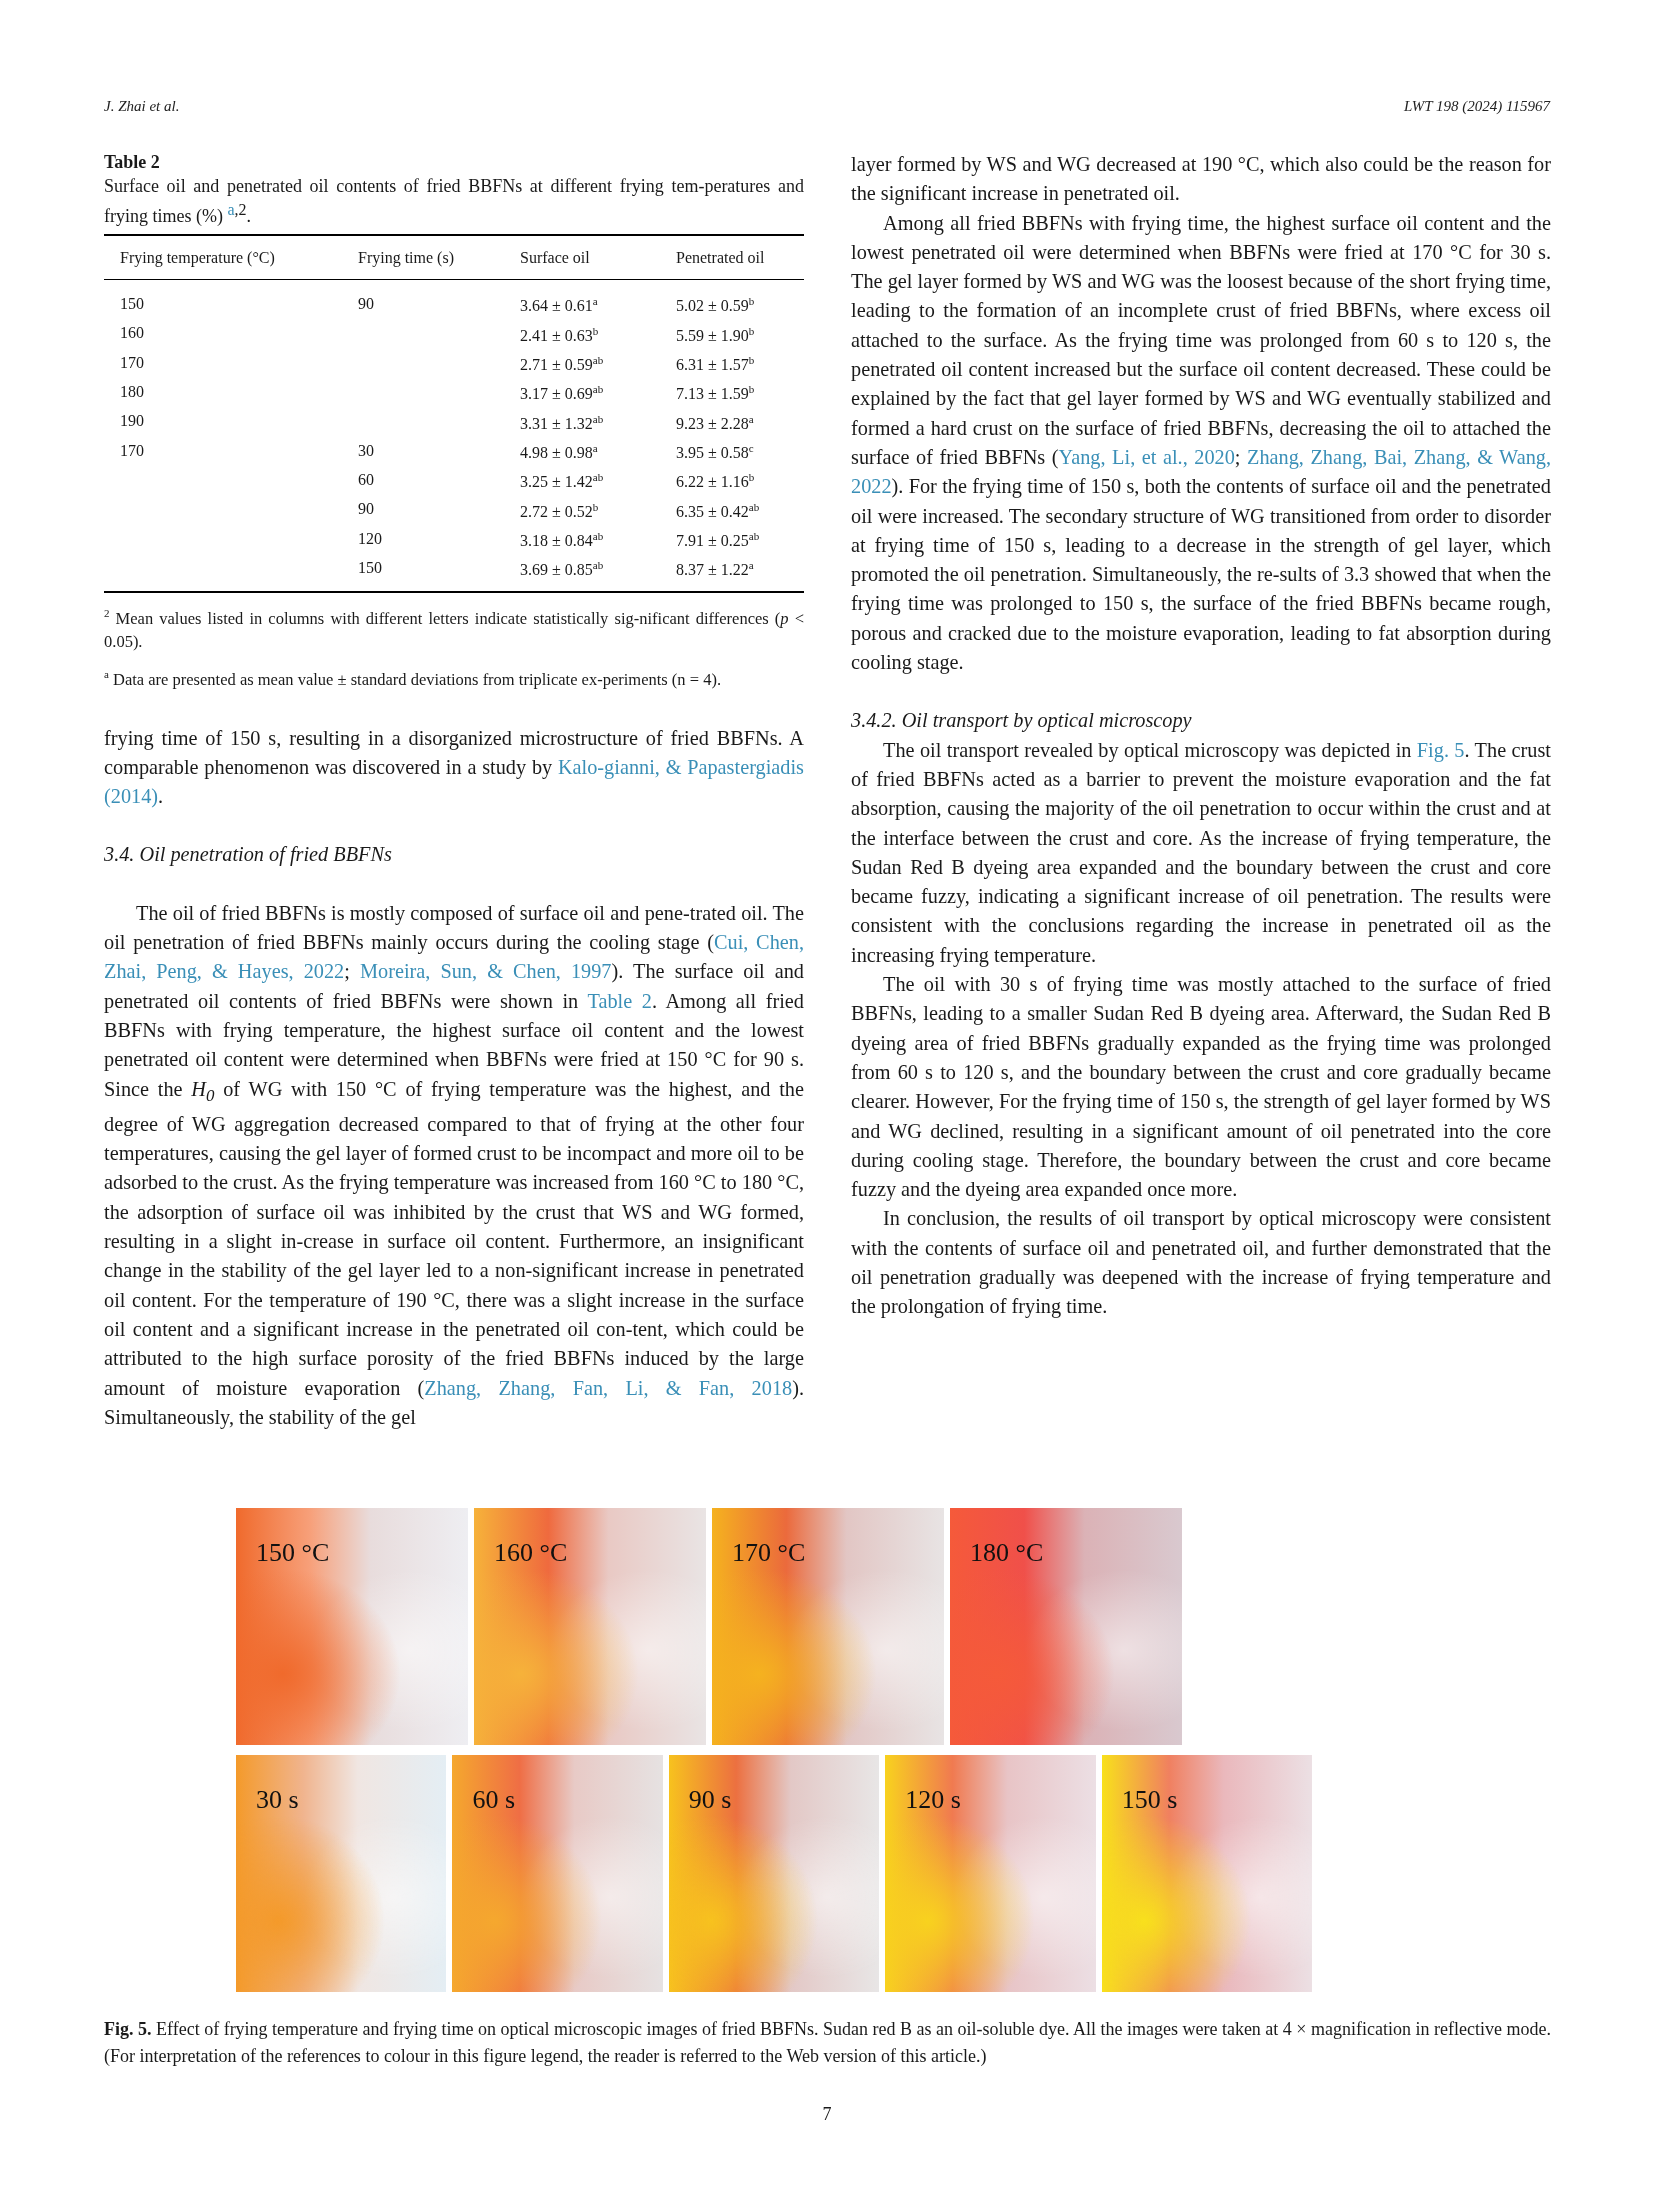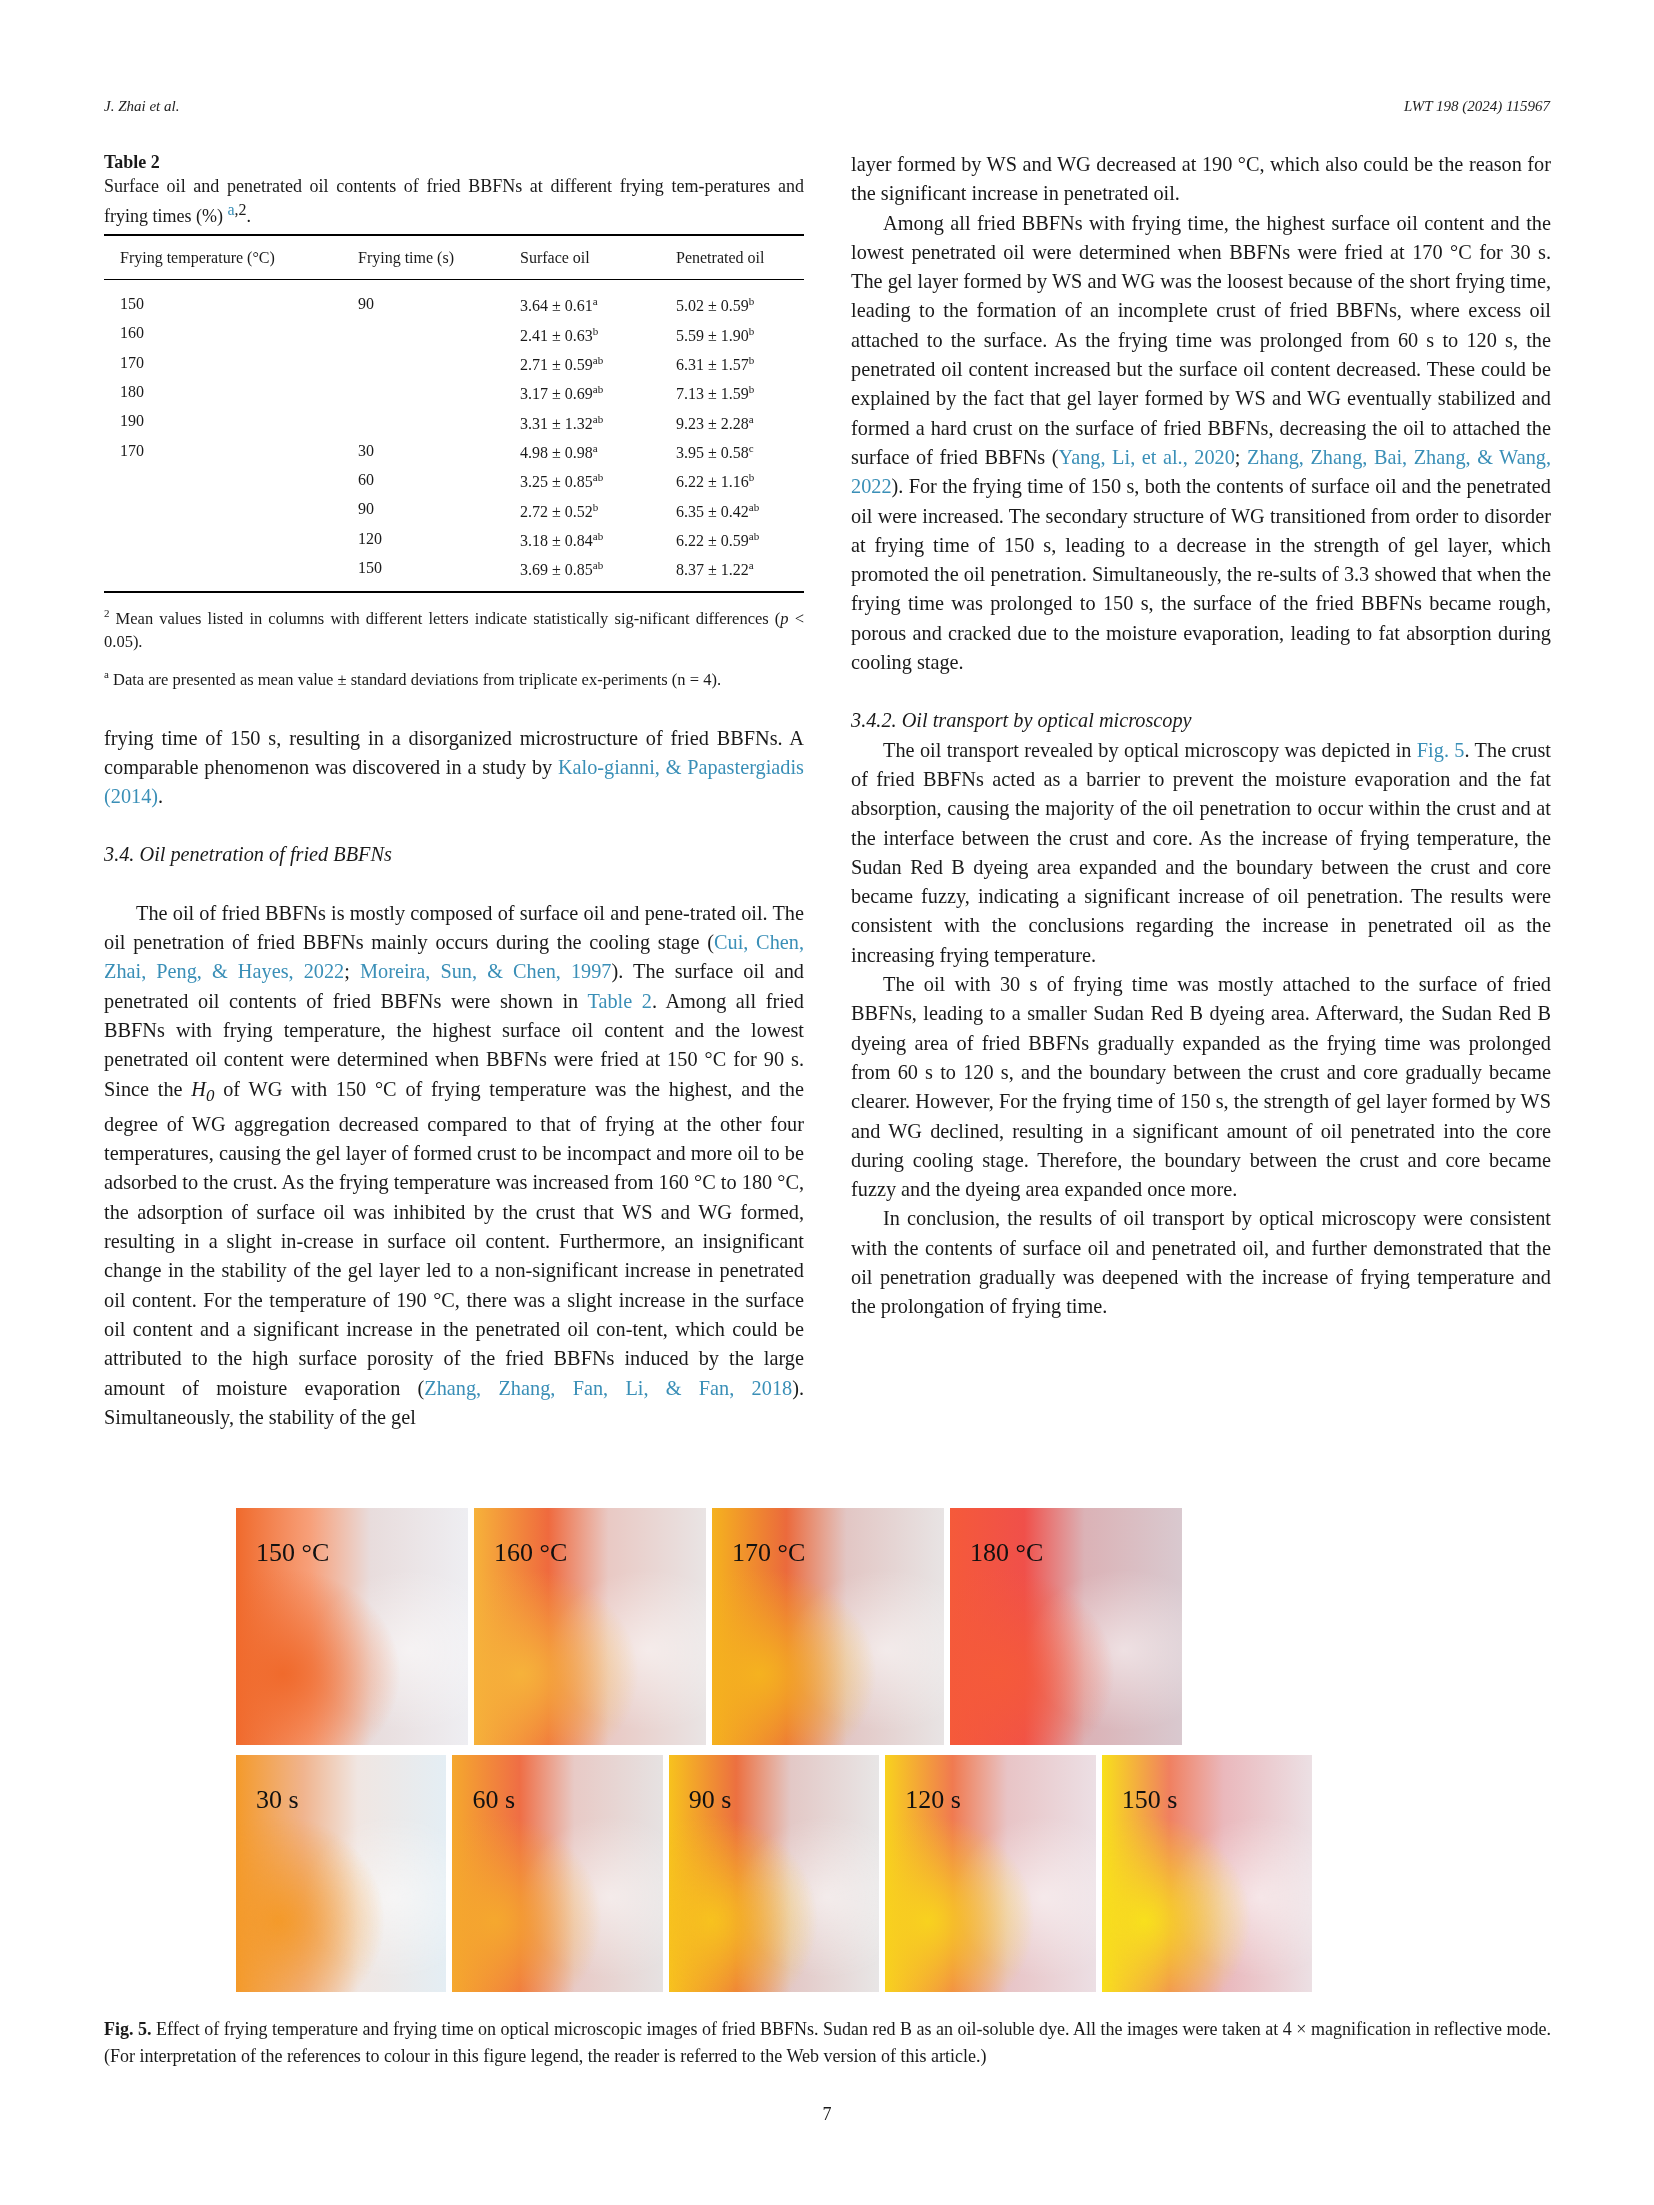--- a/index.html
+++ b/index.html
@@ -99,34 +99,34 @@
         </tr>
         <tr>
           <td class="c1"><span>170</span></td>
           <td class="c2"><span>30</span></td>
           <td class="c3"><span>4.98 ± 0.98</span><sup>a</sup></td>
           <td class="c4"><span>3.95 ± 0.58</span><sup>c</sup></td>
         </tr>
         <tr>
           <td class="c1"><span></span></td>
           <td class="c2"><span>60</span></td>
-          <td class="c3"><span>3.25 ± 0.85</span><sup>ab</sup></td>
+          <td class="c3"><span>3.25 ± 1.42</span><sup>ab</sup></td>
           <td class="c4"><span>6.22 ± 1.16</span><sup>b</sup></td>
         </tr>
         <tr>
           <td class="c1"><span></span></td>
           <td class="c2"><span>90</span></td>
           <td class="c3"><span>2.72 ± 0.52</span><sup>b</sup></td>
           <td class="c4"><span>6.35 ± 0.42</span><sup>ab</sup></td>
         </tr>
         <tr>
           <td class="c1"><span></span></td>
           <td class="c2"><span>120</span></td>
           <td class="c3"><span>3.18 ± 0.84</span><sup>ab</sup></td>
-          <td class="c4"><span>6.22 ± 0.59</span><sup>ab</sup></td>
+          <td class="c4"><span>7.91 ± 0.25</span><sup>ab</sup></td>
         </tr>
         <tr>
           <td class="c1"><span></span></td>
           <td class="c2"><span>150</span></td>
           <td class="c3"><span>3.69 ± 0.85</span><sup>ab</sup></td>
           <td class="c4"><span>8.37 ± 1.22</span><sup>a</sup></td>
         </tr>
       </tbody>
   </table>
 

